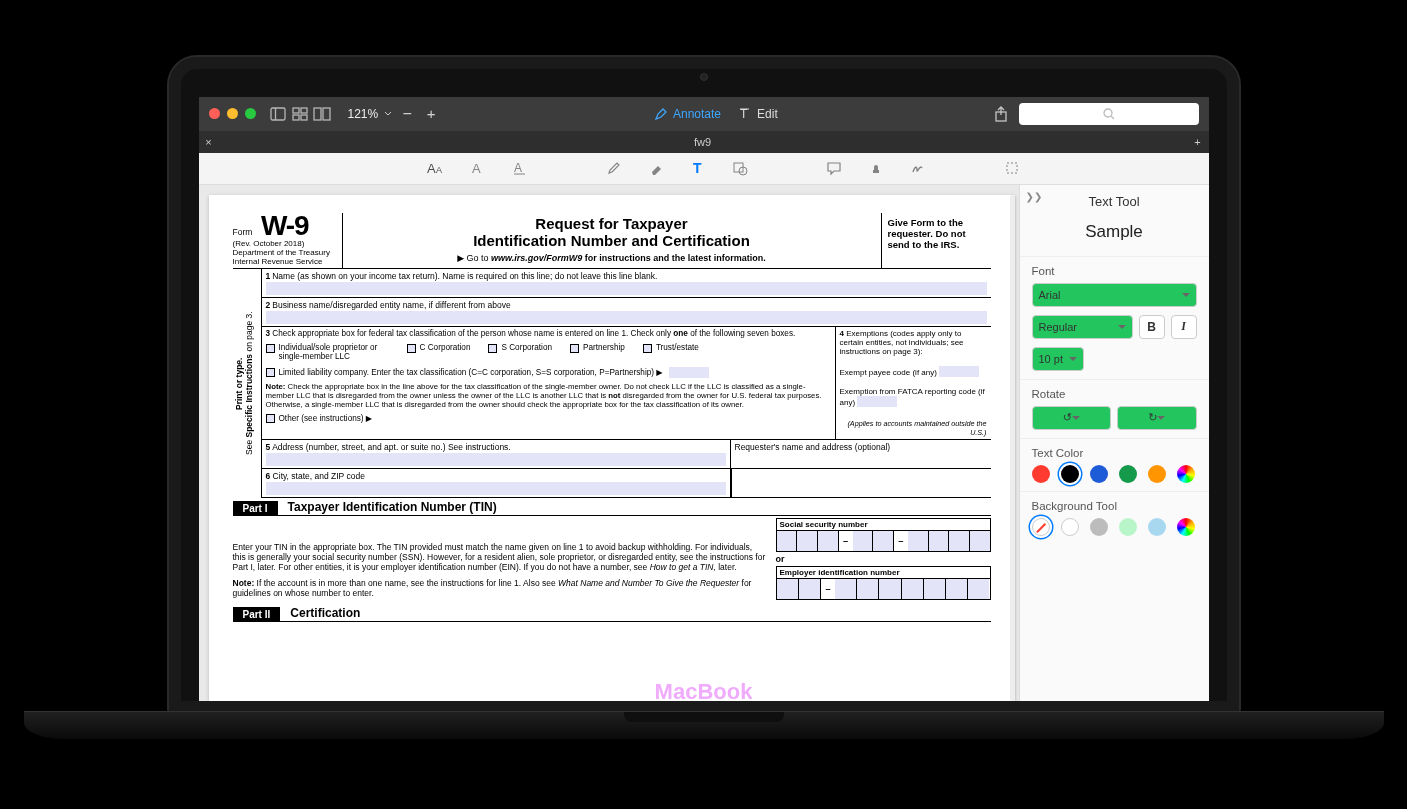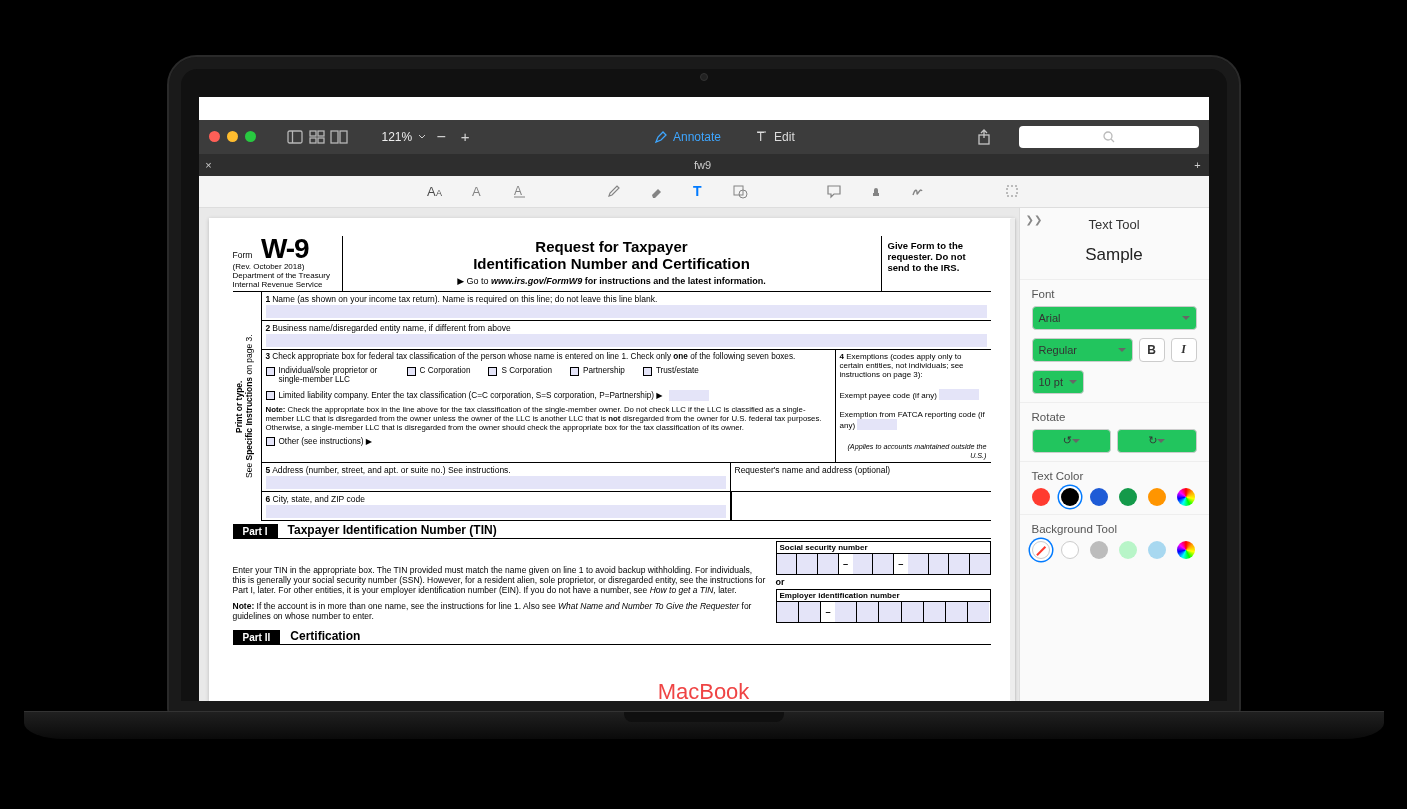--- a/index.html
+++ b/index.html
@@ -3,24 +3,24 @@
 <meta charset="utf-8">
 <style>
   *{box-sizing:border-box;margin:0;padding:0;font-family:-apple-system,BlinkMacSystemFont,"Helvetica Neue",Arial,sans-serif;}
   body{background:#000;display:flex;align-items:center;justify-content:center;height:809px;overflow:hidden;}
   .laptop{width:1100px;height:700px;position:relative;}
   .bezel{position:absolute;left:13px;right:13px;top:0;bottom:40px;background:#111;border-radius:30px 30px 6px 6px;border:2px solid #2a2a2a;box-shadow:inset 0 0 0 12px #1a1a1a;}
   .screen{position:absolute;left:30px;right:30px;top:40px;bottom:12px;background:#fff;display:flex;flex-direction:column;overflow:hidden;}
   .camera{position:absolute;top:16px;left:50%;transform:translateX(-50%);width:8px;height:8px;border-radius:50%;background:#222;border:1px solid #333;}
   .base{position:absolute;left:-130px;right:-130px;bottom:16px;height:28px;background:linear-gradient(#202020,#0a0a0a);border-radius:0 0 40px 40px / 0 0 16px 16px;border-top:1px solid #333;}
   .base:before{content:"";position:absolute;left:50%;top:0;transform:translateX(-50%);width:160px;height:10px;background:#0f0f0f;border-radius:0 0 8px 8px;}
-  .brand{position:absolute;bottom:50px;left:0;right:0;text-align:center;color:#ef4444;font-size:22px;font-weight:400;font-family:"Helvetica Neue",Arial;}
+  .brand{position:absolute;bottom:50px;left:0;right:0;text-align:center;color:#f0abfc;font-size:22px;font-weight:700;font-family:"Helvetica Neue",Arial;}
 
   
-  .tb{background:#3c3c3c;height:34px;display:flex;align-items:center;padding:0 10px;gap:20px;color:#ddd;font-size:12px;margin-top:23px;}
+  .tb{background:#3c3c3c;height:34px;display:flex;align-items:center;padding:0 10px;gap:3px;color:#ddd;font-size:12px;}
   .traffic{display:flex;gap:7px;margin-right:10px;}
   .dot{width:11px;height:11px;border-radius:50%;}
   .red{background:#ff5f57;} .yel{background:#febc2e;} .grn{background:#28c840;}
   .tb .ico{width:18px;height:18px;display:inline-flex;align-items:center;justify-content:center;opacity:.85;}
   .tb .grp{display:flex;gap:4px;}
   .tb .sep{flex:1;}
   .tb .zoom{display:flex;align-items:center;gap:6px;color:#eee;}
   .tb .zoom span{font-size:12px;}
   .tb .btn{display:flex;align-items:center;gap:5px;cursor:pointer;}
   .tb .search{width:180px;height:22px;background:#fff;border-radius:4px;display:flex;align-items:center;justify-content:center;margin-left:6px;}

